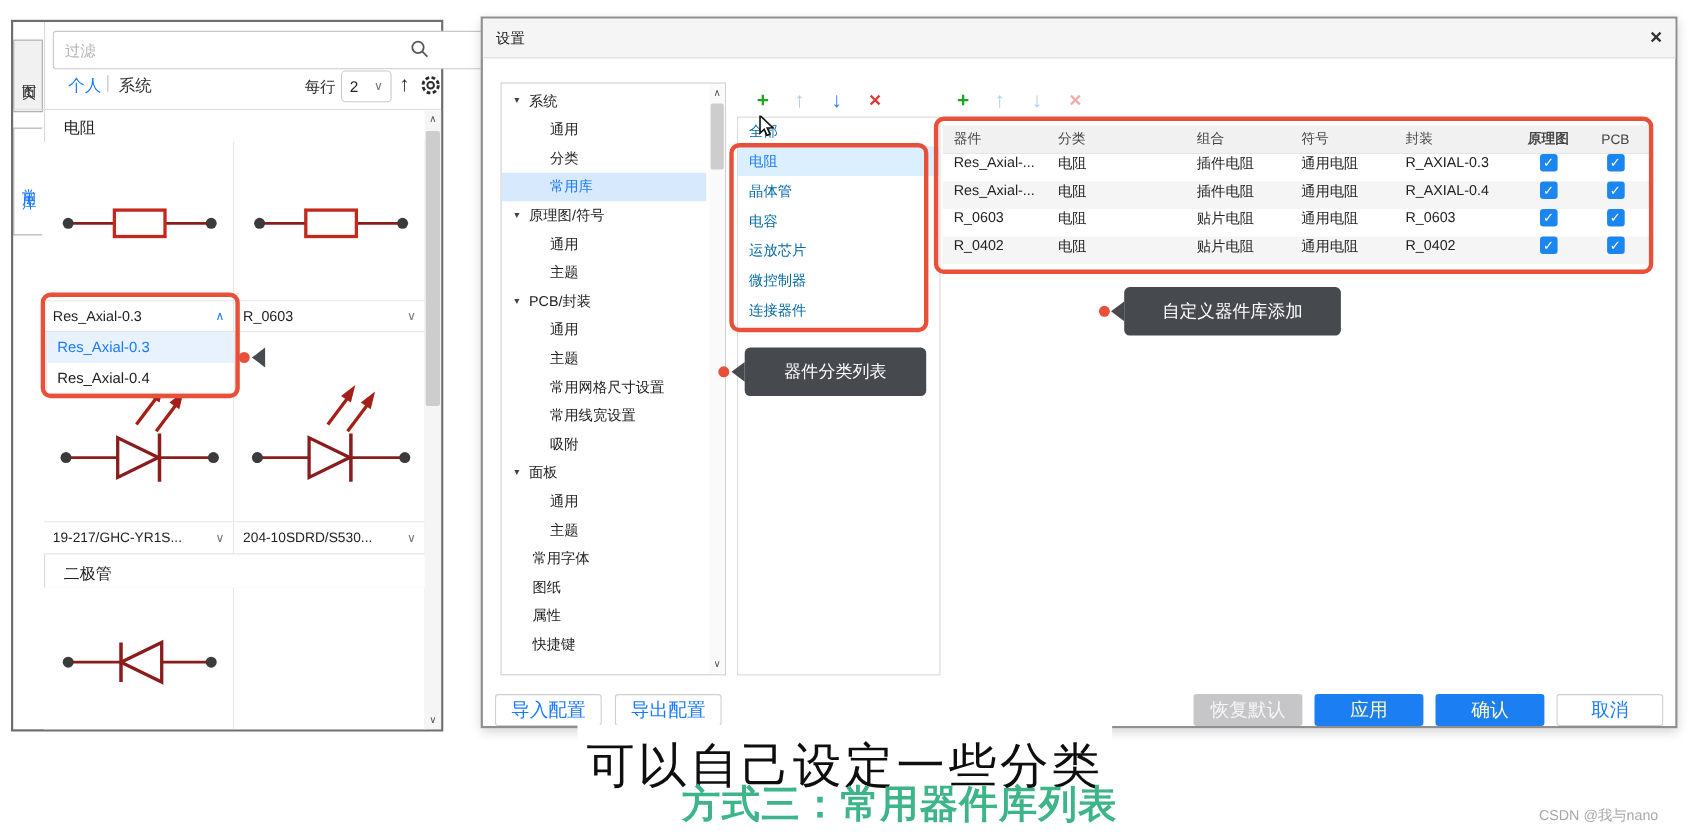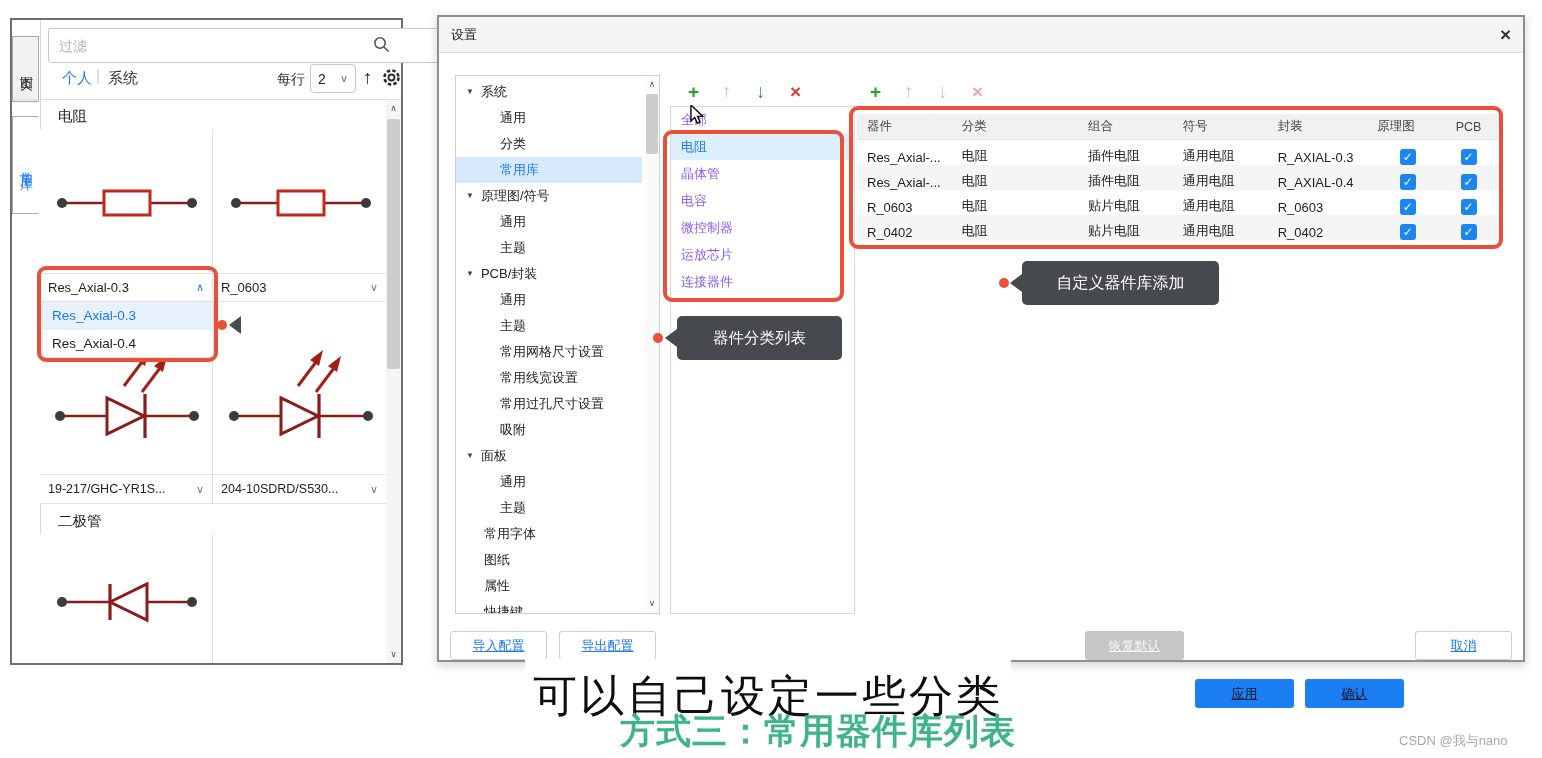--- a/index.html
+++ b/index.html
@@ -36,32 +36,32 @@
   .titlebar{background:#f5f5f6;border-bottom:1px solid #ddd;display:flex;align-items:center;
             justify-content:space-between;padding:0 12px;font-size:13px;color:#222;}
   .bordered{border:1px solid #cfcfcf;background:#fff;}
   .tree-item{height:26px;line-height:26px;font-size:13px;color:#222;display:flex;align-items:center;cursor:pointer;white-space:nowrap;}
   .tree-item.group{padding-left:10px;}
   .tree-item.child{padding-left:44px;}
   .tree-item.leaf{padding-left:28px;}
   .tree-item.selected{background:#d7eafd;color:#1a7af8;}
   .tcaret{font-size:8px;color:#444;margin-right:7px;}
   .tool-ic{font-weight:bold;font-size:19px;line-height:19px;cursor:pointer;}
-  .cat-item{height:27px;line-height:27px;font-size:13px;padding-left:10px;cursor:pointer;color:#8b5cf6;}
+  .cat-item{height:27px;line-height:27px;font-size:13px;padding-left:10px;cursor:pointer;color:#0369a1;}
   .cat-item.selected{background:#dcefff;color:#1a7af8;}
   .tbl-header{display:flex;background:#f1f1f2;height:25px;align-items:center;
               font-size:12.5px;color:#454545;border-bottom:1px solid #e6e6e6;}
-  .tbl-row{display:flex;height:25px;align-items:flex-end;font-size:13px;color:#222;cursor:pointer;}
+  .tbl-row{display:flex;height:25px;align-items:flex-start;font-size:13px;color:#222;cursor:pointer;}
   .tbl-row.alt{background:#f5f5f6;}
   .tcell{padding-left:10px;white-space:nowrap;overflow:hidden;}
   .cb{width:16px;height:16px;background:#1b86f0;border-radius:3px;color:#fff;font-size:12px;
       font-weight:bold;line-height:16px;text-align:center;cursor:pointer;}
-  .btn{display:flex;align-items:center;justify-content:center;font-size:13px;border-radius:3px;cursor:pointer;text-decoration:underline;}
+  .btn{display:flex;align-items:center;justify-content:center;font-size:17px;border-radius:3px;cursor:pointer;}
   .btn.ghost{background:#fff;border:1px solid #cfcfcf;color:#1a7af8;}
-  .btn.primary{background:#1b7ef2;color:#0f172a;margin-top:48px;}
+  .btn.primary{background:#1b7ef2;color:#fef9c3;}
   .btn.disabled{background:#c6c6c8;color:#f5f5f5;cursor:default;}
   .scroll-track{background:#f5f5f5;}
   .scroll-thumb{background:#cdcdcd;border-radius:2px;}
   .scroll-arrow{font-size:9px;color:#555;text-align:center;line-height:14px;cursor:pointer;}
   .caption1{font-family:"Liberation Serif","DejaVu Serif",serif;font-size:44px;color:#0e0e0e;
             background:#fff;letter-spacing:3px;white-space:nowrap;}
   .caption2{font-size:35px;font-weight:bold;color:#3eb489;letter-spacing:1px;white-space:nowrap;}
   .watermark{font-size:13px;color:#a8a8a8;white-space:nowrap;}
 </style>
 </head>
@@ -237,23 +237,20 @@
           <div class="tree-item child">
             <span>主题</span>
           </div>
           <div class="tree-item child">
             <span>常用网格尺寸设置</span>
           </div>
           <div class="tree-item child">
             <span>常用线宽设置</span>
           </div>
           <div class="tree-item child">
-            <span>常用过孔尺寸设置</span>
-          </div>
-          <div class="tree-item child">
             <span>吸附</span>
           </div>
           <div class="tree-item group">
             <span class="tcaret">▼</span>
             <span>面板</span>
           </div>
           <div class="tree-item child">
             <span>通用</span>
           </div>
           <div class="tree-item child">
@@ -283,42 +280,42 @@
     <span class="abs tool-ic" style="left:283px;top:65px;color:#aacdf2;">↑</span>
     <span class="abs tool-ic" style="left:317px;top:65px;color:#2e7ee8;">↓</span>
     <span class="abs tool-ic" style="left:351px;top:65px;color:#e03a36;">×</span>
 
     <div class="abs bordered" style="left:231px;top:89px;width:185px;height:508px;border-color:#d9d9d9;">
       <div class="cat-item" style="height:26px;line-height:26px;">全部</div>
       <div>
           <div class="cat-item selected">电阻</div>
           <div class="cat-item">晶体管</div>
           <div class="cat-item">电容</div>
+          <div class="cat-item">运放芯片</div>
           <div class="cat-item">微控制器</div>
-          <div class="cat-item">运放芯片</div>
           <div class="cat-item">连接器件</div>
         </div>
     </div>
     <svg class="abs" style="left:250px;top:88px;z-index:8;" width="17" height="19" viewBox="0 0 11 13">
       <path d="M1,0 L1,11 L3.6,8.6 L5.3,12.4 L7.2,11.5 L5.5,7.8 L9,7.6 Z" fill="#fff" stroke="#111" stroke-width="1"></path>
     </svg>
 
     <span class="abs tool-ic" style="left:431px;top:65px;color:#1fa51f;">+</span>
     <span class="abs tool-ic" style="left:465px;top:65px;color:#aacdf2;">↑</span>
     <span class="abs tool-ic" style="left:499px;top:65px;color:#aacdf2;">↓</span>
     <span class="abs tool-ic" style="left:533px;top:65px;color:#f0aba6;">×</span>
 
     <div class="abs" style="left:418px;top:97px;width:642px;">
       <div class="tbl-header">
           <div class="tcell" style="width: 92px;">器件</div>
           <div class="tcell" style="width: 126px;">分类</div>
           <div class="tcell" style="width: 92px;">组合</div>
           <div class="tcell" style="width: 92px;">符号</div>
           <div class="tcell" style="width: 108px;">封装</div>
-          <div class="tcell" style="width: 66px; padding-left: 0px; ">原理图</div>
+          <div class="tcell" style="width: 66px; padding-left: 0px; text-align: center; font-weight: bold;">原理图</div>
           <div class="tcell" style="width: 66px; padding-left: 0px; text-align: center;">PCB</div>
         </div>
       <div>
           <div class="tbl-row">
             <div class="tcell" style="width: 92px;">Res_Axial-...</div>
             <div class="tcell" style="width: 126px;">电阻</div>
             <div class="tcell" style="width: 92px;">插件电阻</div>
             <div class="tcell" style="width: 92px;">通用电阻</div>
             <div class="tcell" style="width: 108px;">R_AXIAL-0.3</div>
             <div style="width: 66px; display: flex; justify-content: center;">

